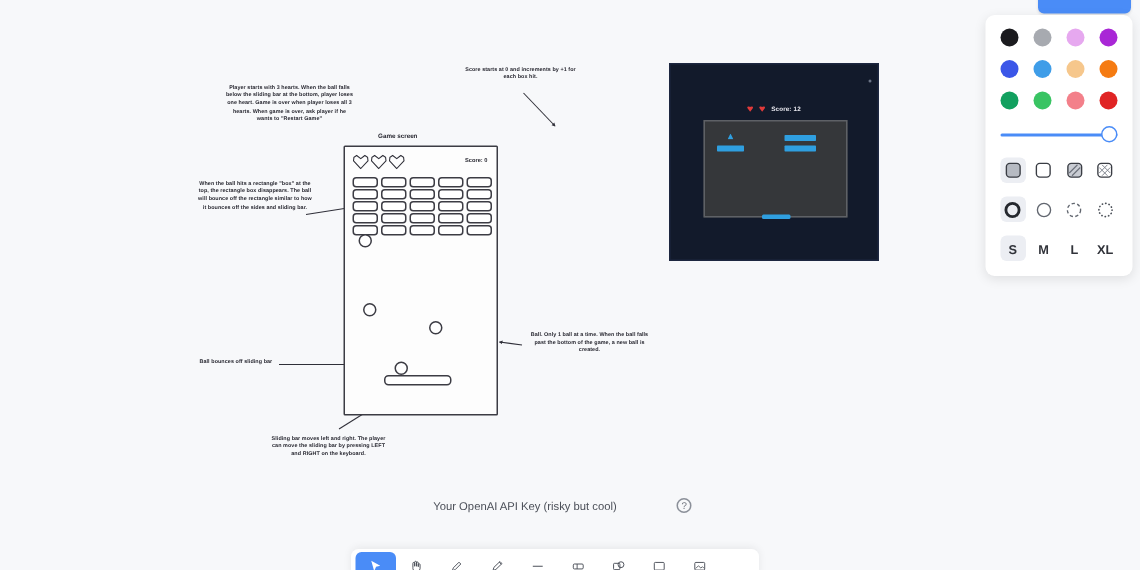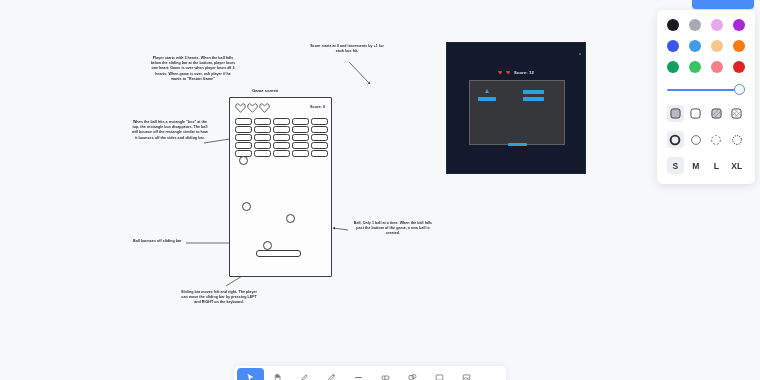--- a/index.html
+++ b/index.html
@@ -334,20 +334,24 @@
         </div>
       <div class="opt-cell">
           <span class="sz-label">L</span>
         </div>
       <div class="opt-cell">
           <span class="sz-label">XL</span>
         </div>
     </div>
   </div>
 
+  <div class="prompt-row">
+    <div class="prompt-txt">Your OpenAI API Key (risky but cool)</div>
+    <div class="help-icon">?</div>
+  </div>
 
   <div class="toolbar">
     <div class="tool active">
       <svg width="9" height="9" viewBox="0 0 12 12">
           <path d="M2 1 L10 5.6 L6.3 6.5 L4.6 10.3 Z" fill="#ffffff"></path>
         </svg>
     </div>
     <div class="tool">
       <svg width="9" height="9" viewBox="0 0 12 12">
           <path d="M3 7 V3.4 a.8.8 0 011.6 0 V6 V2.4 a.8.8 0 011.6 0 V6 V3 a.8.8 0 011.6 0 V6.4 V4.6 a.8.8 0 011.6 0 V8 a3 3 0 01-3 3 H6 a3 3 0 01-3-3 z" fill="none" stroke="#4b4f58" stroke-width="0.85"></path>

